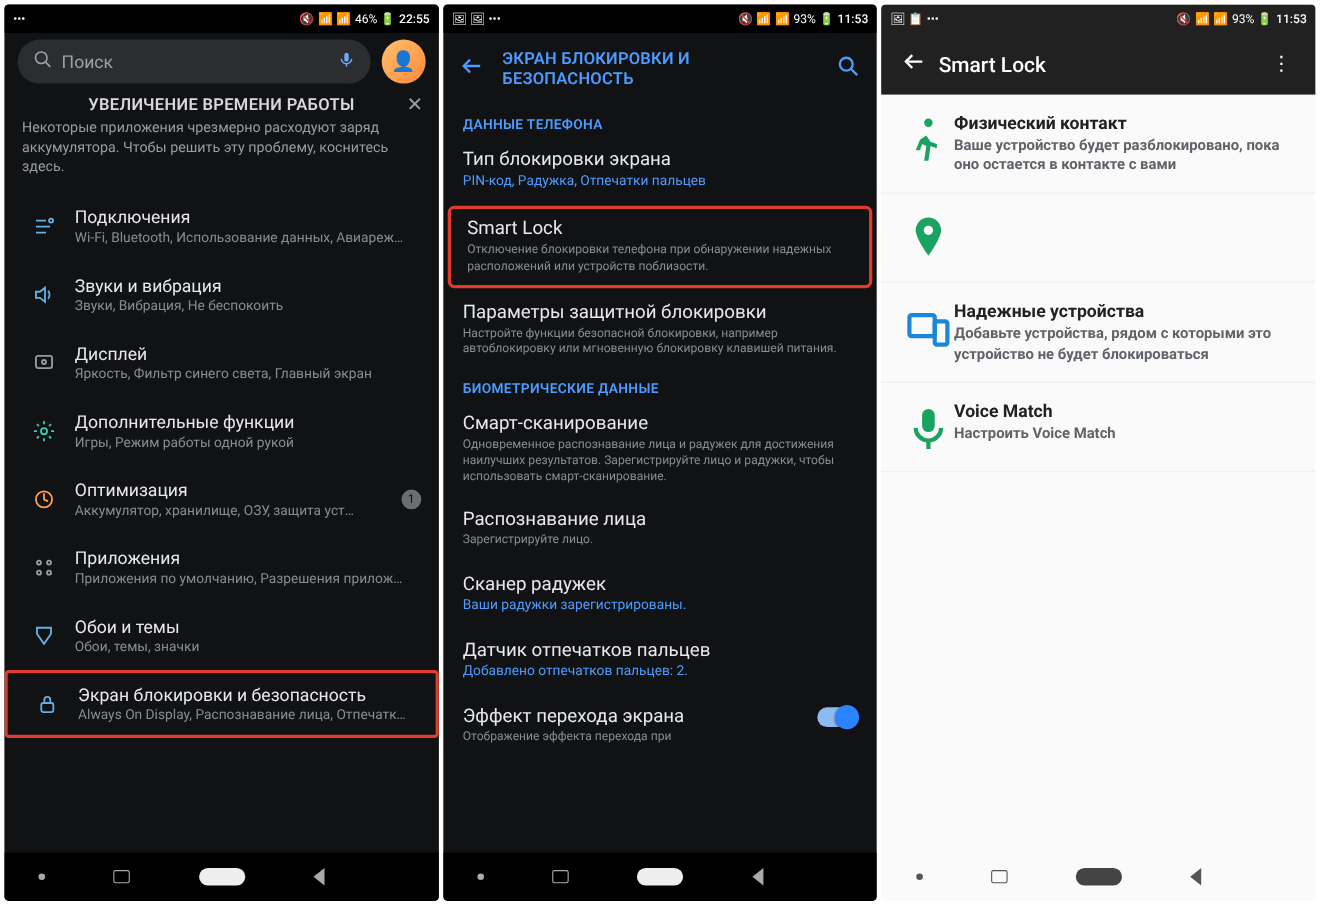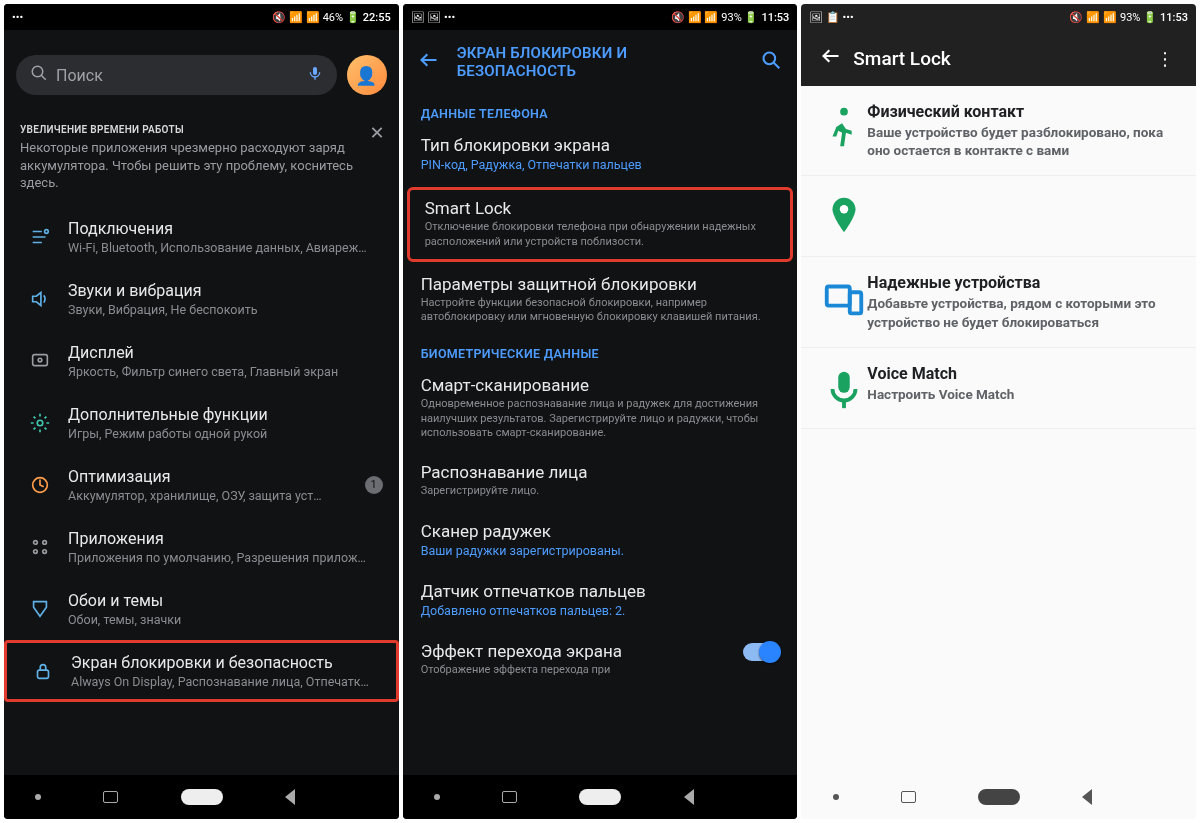--- a/index.html
+++ b/index.html
@@ -35,40 +35,40 @@
   }
   .statusbar.dark { background: #000; color: #fff; }
   .statusbar .left-icons, .statusbar .right-icons { display: flex; align-items: center; gap: 3px; }
   .statusbar .right-icons { margin-left: auto; }
   .stat-icon, .stat-text { font-size: 11px; line-height: 1; }
   .stat-time { font-weight: 500; }
 
   
   .searchrow {
     display: flex; gap: 10px;
-    padding: 25px 12px;
+    padding: 6px 12px;
   }
   .searchbox {
     flex: 1;
     background: #2b2d31; border-radius: 22px; height: 40px;
     display: flex; align-items: center; padding: 0 14px; color: #9ea1a7;
   }
   .searchbox .sicon { color: #9ea1a7; margin-right: 8px; }
   .mic { margin-left: auto; color: #6aa9ff; }
   .avatar {
     width: 40px; height: 40px; border-radius: 50%;
     background: linear-gradient(135deg,#ffc06b,#ff8a3d);
     display:flex; align-items:center; justify-content:center; color:#fff; font-size:18px;
   }
 
   .notice {
     padding: 4px 16px 14px 16px;
     position: relative;
   }
-  .notice h4 { font-size: 10px; font-weight: 600; color: #d9d9db; margin-bottom: 4px; letter-spacing: .3px;}
+  .notice h4 { font-size: 15px; font-weight: 600; color: #d9d9db; margin-bottom: 4px; letter-spacing: .3px; text-align: center;}
   .notice p { font-size: 13px; color: #9a9ca1; line-height: 1.35; padding-right: 28px;}
   .notice .close { position: absolute; top: 2px; right: 14px; color: #9a9ca1; font-size: 18px; }
 
   
   .list { flex: 1; overflow: hidden; }
   .item {
     display: flex; align-items: center;
     padding: 10px 16px;
     min-height: 62px;
   }

